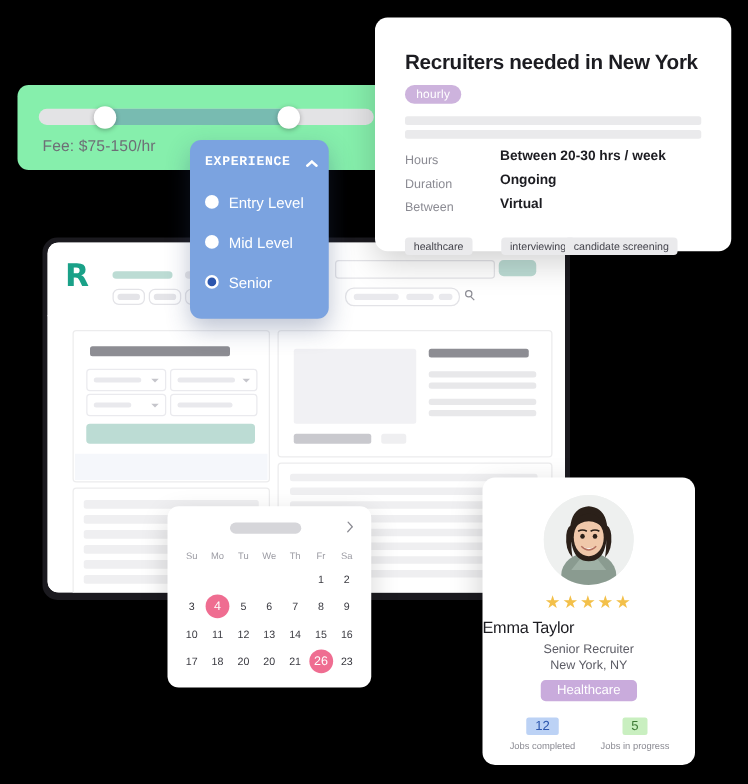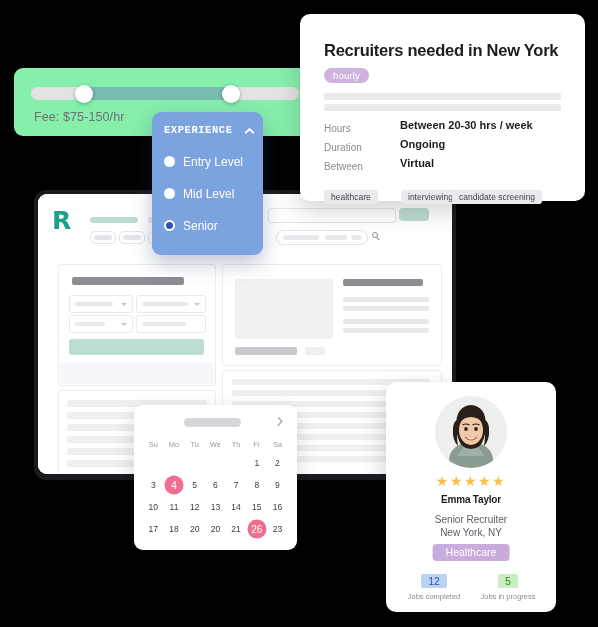--- a/index.html
+++ b/index.html
@@ -207,22 +207,22 @@
   }
   .avatar{
     position:absolute;left:50%;top:14px;transform:translateX(-50%);
     width:72px;height:72px;border-radius:50%;overflow:hidden;background:#eef0ef;
   }
   .stars{
     position:absolute;left:0;right:0;top:92px;text-align:center;
     color:#f3c04a;font-size:14px;letter-spacing:1.5px;line-height:14px;
   }
   .prof-name{
-    position:absolute;left:0;right:0;top:112px;text-align:center;
-    font-size:10px;font-weight:bold;color:#1c1c21;letter-spacing:-.2px;
+    position:absolute;left:0;right:0;top:112px;text-align:left;
+    font-size:13px;font-weight:normal;color:#1c1c21;letter-spacing:-.2px;
   }
   .prof-role{
     position:absolute;left:0;right:0;top:132px;text-align:center;
     font-size:10px;color:#5c5c65;
   }
   .prof-loc{
     position:absolute;left:0;right:0;top:145px;text-align:center;
     font-size:10px;color:#5c5c65;
   }
   .prof-badge{

